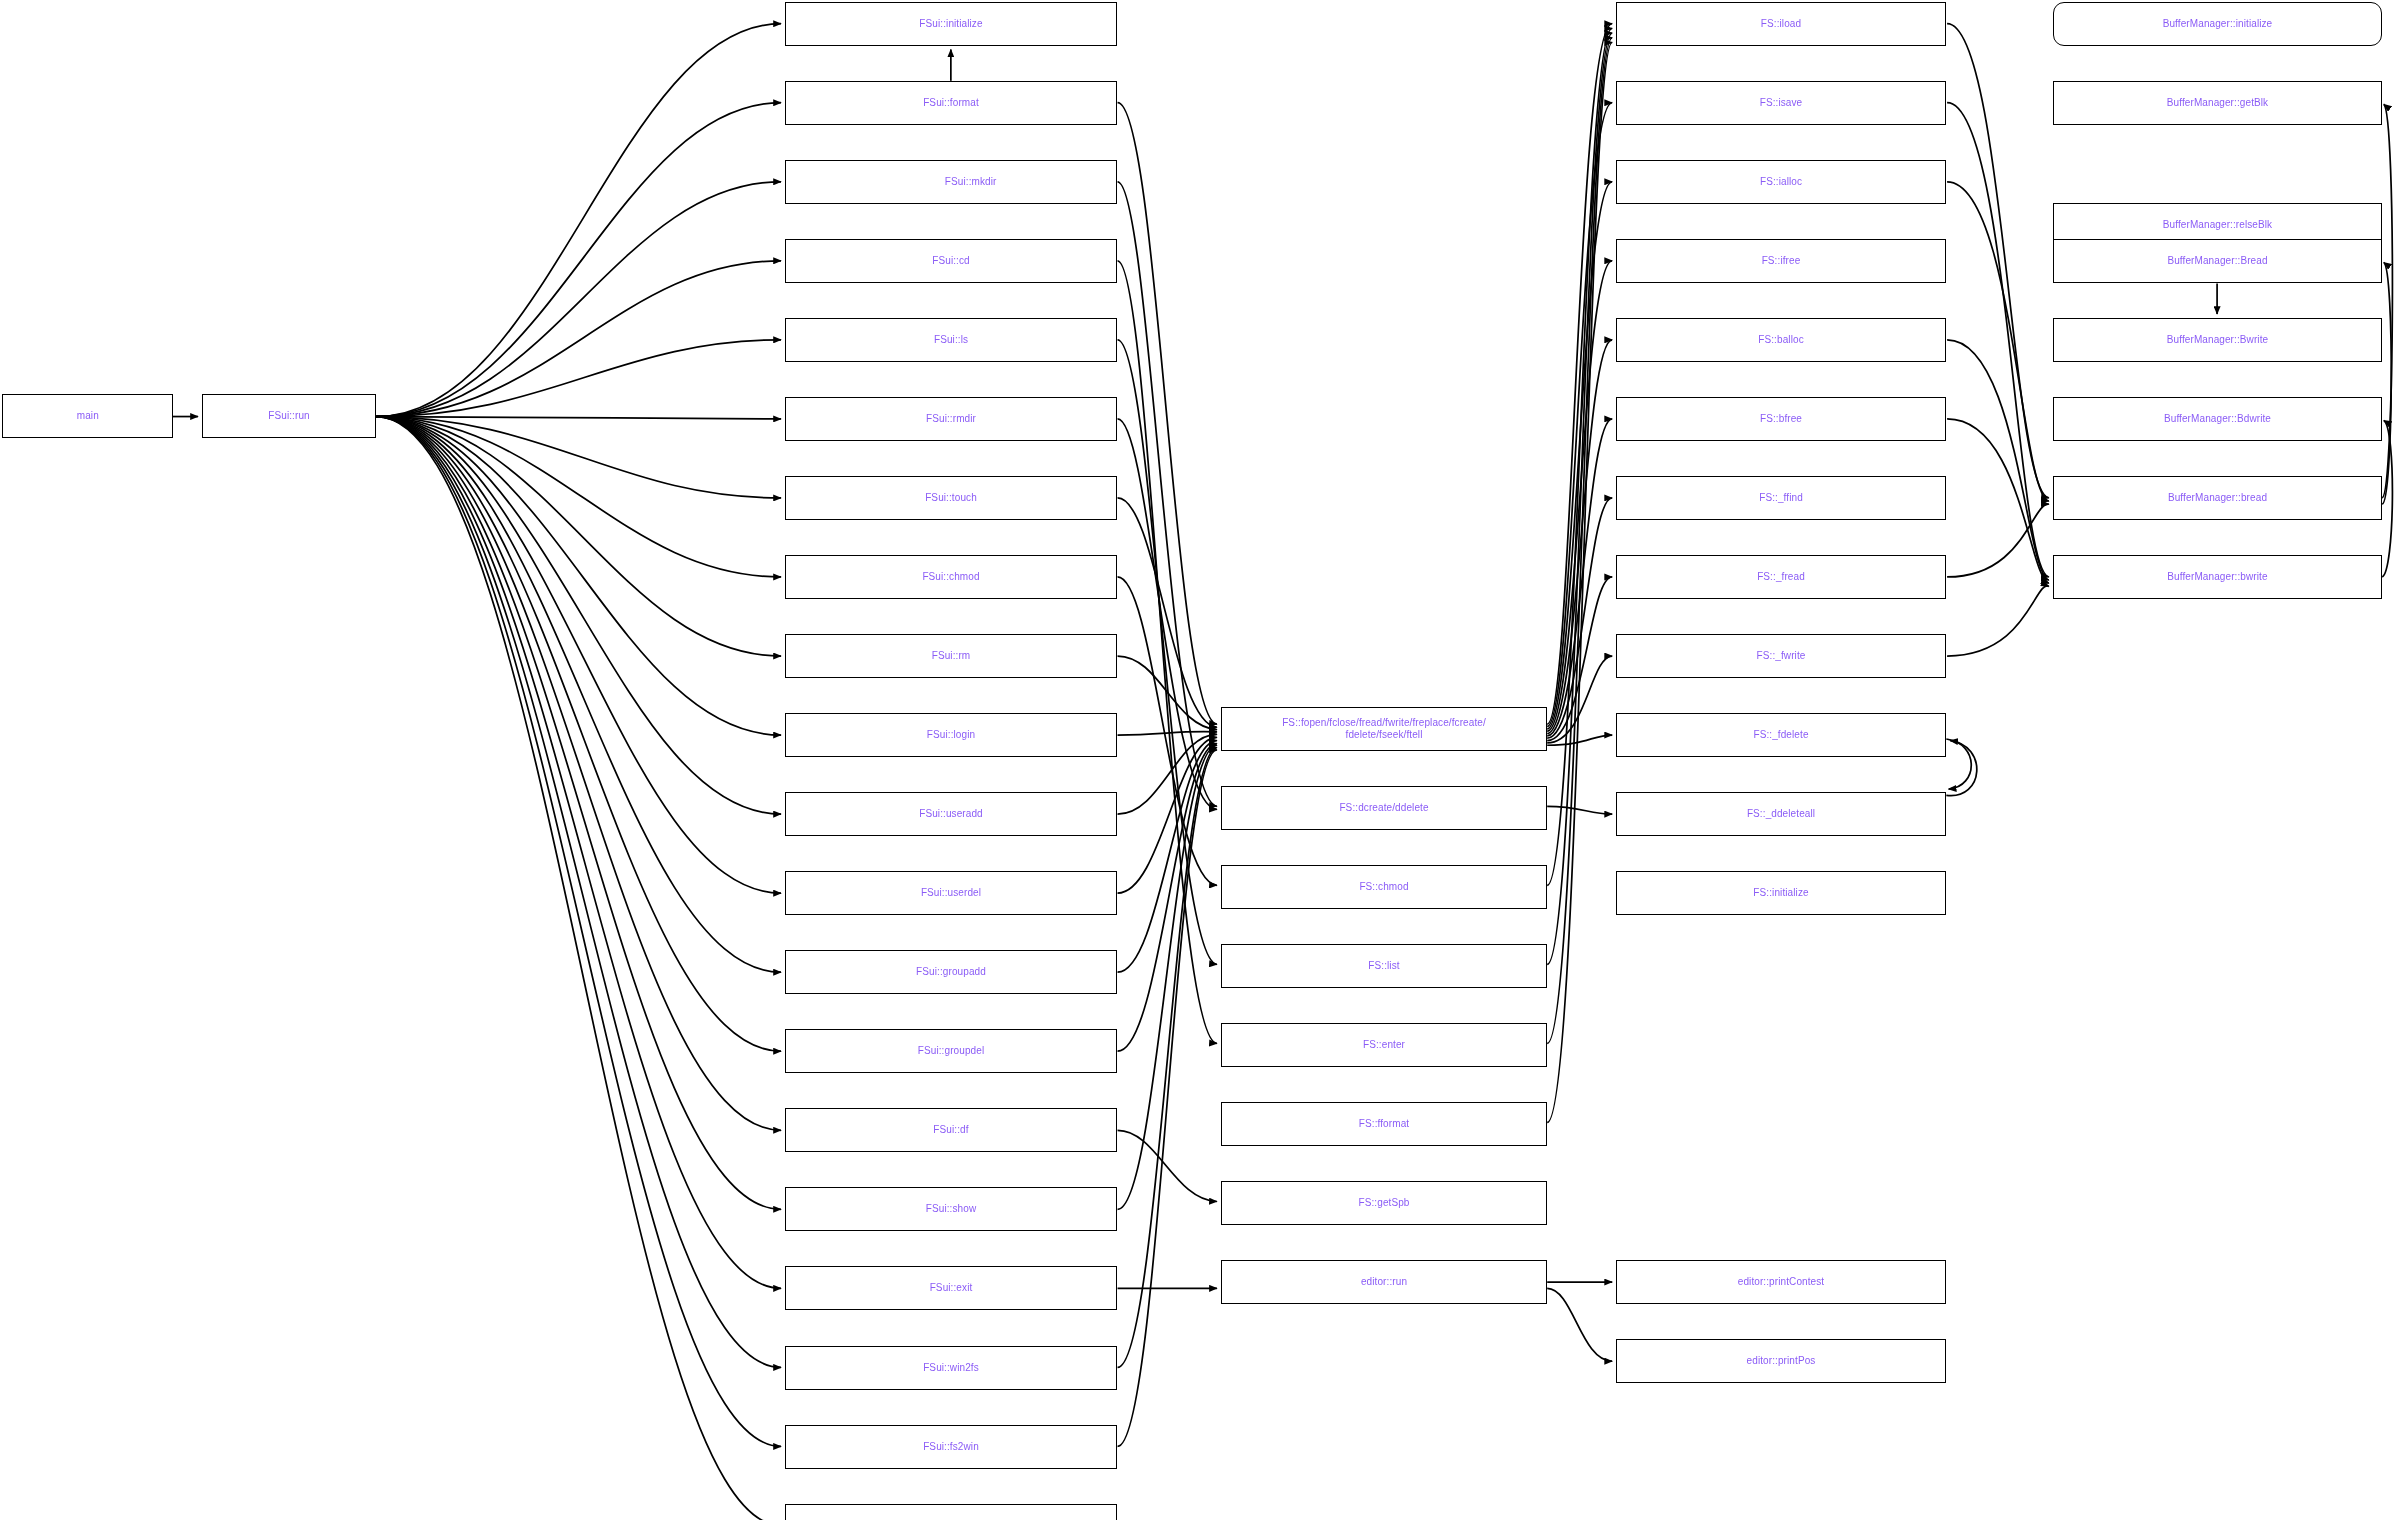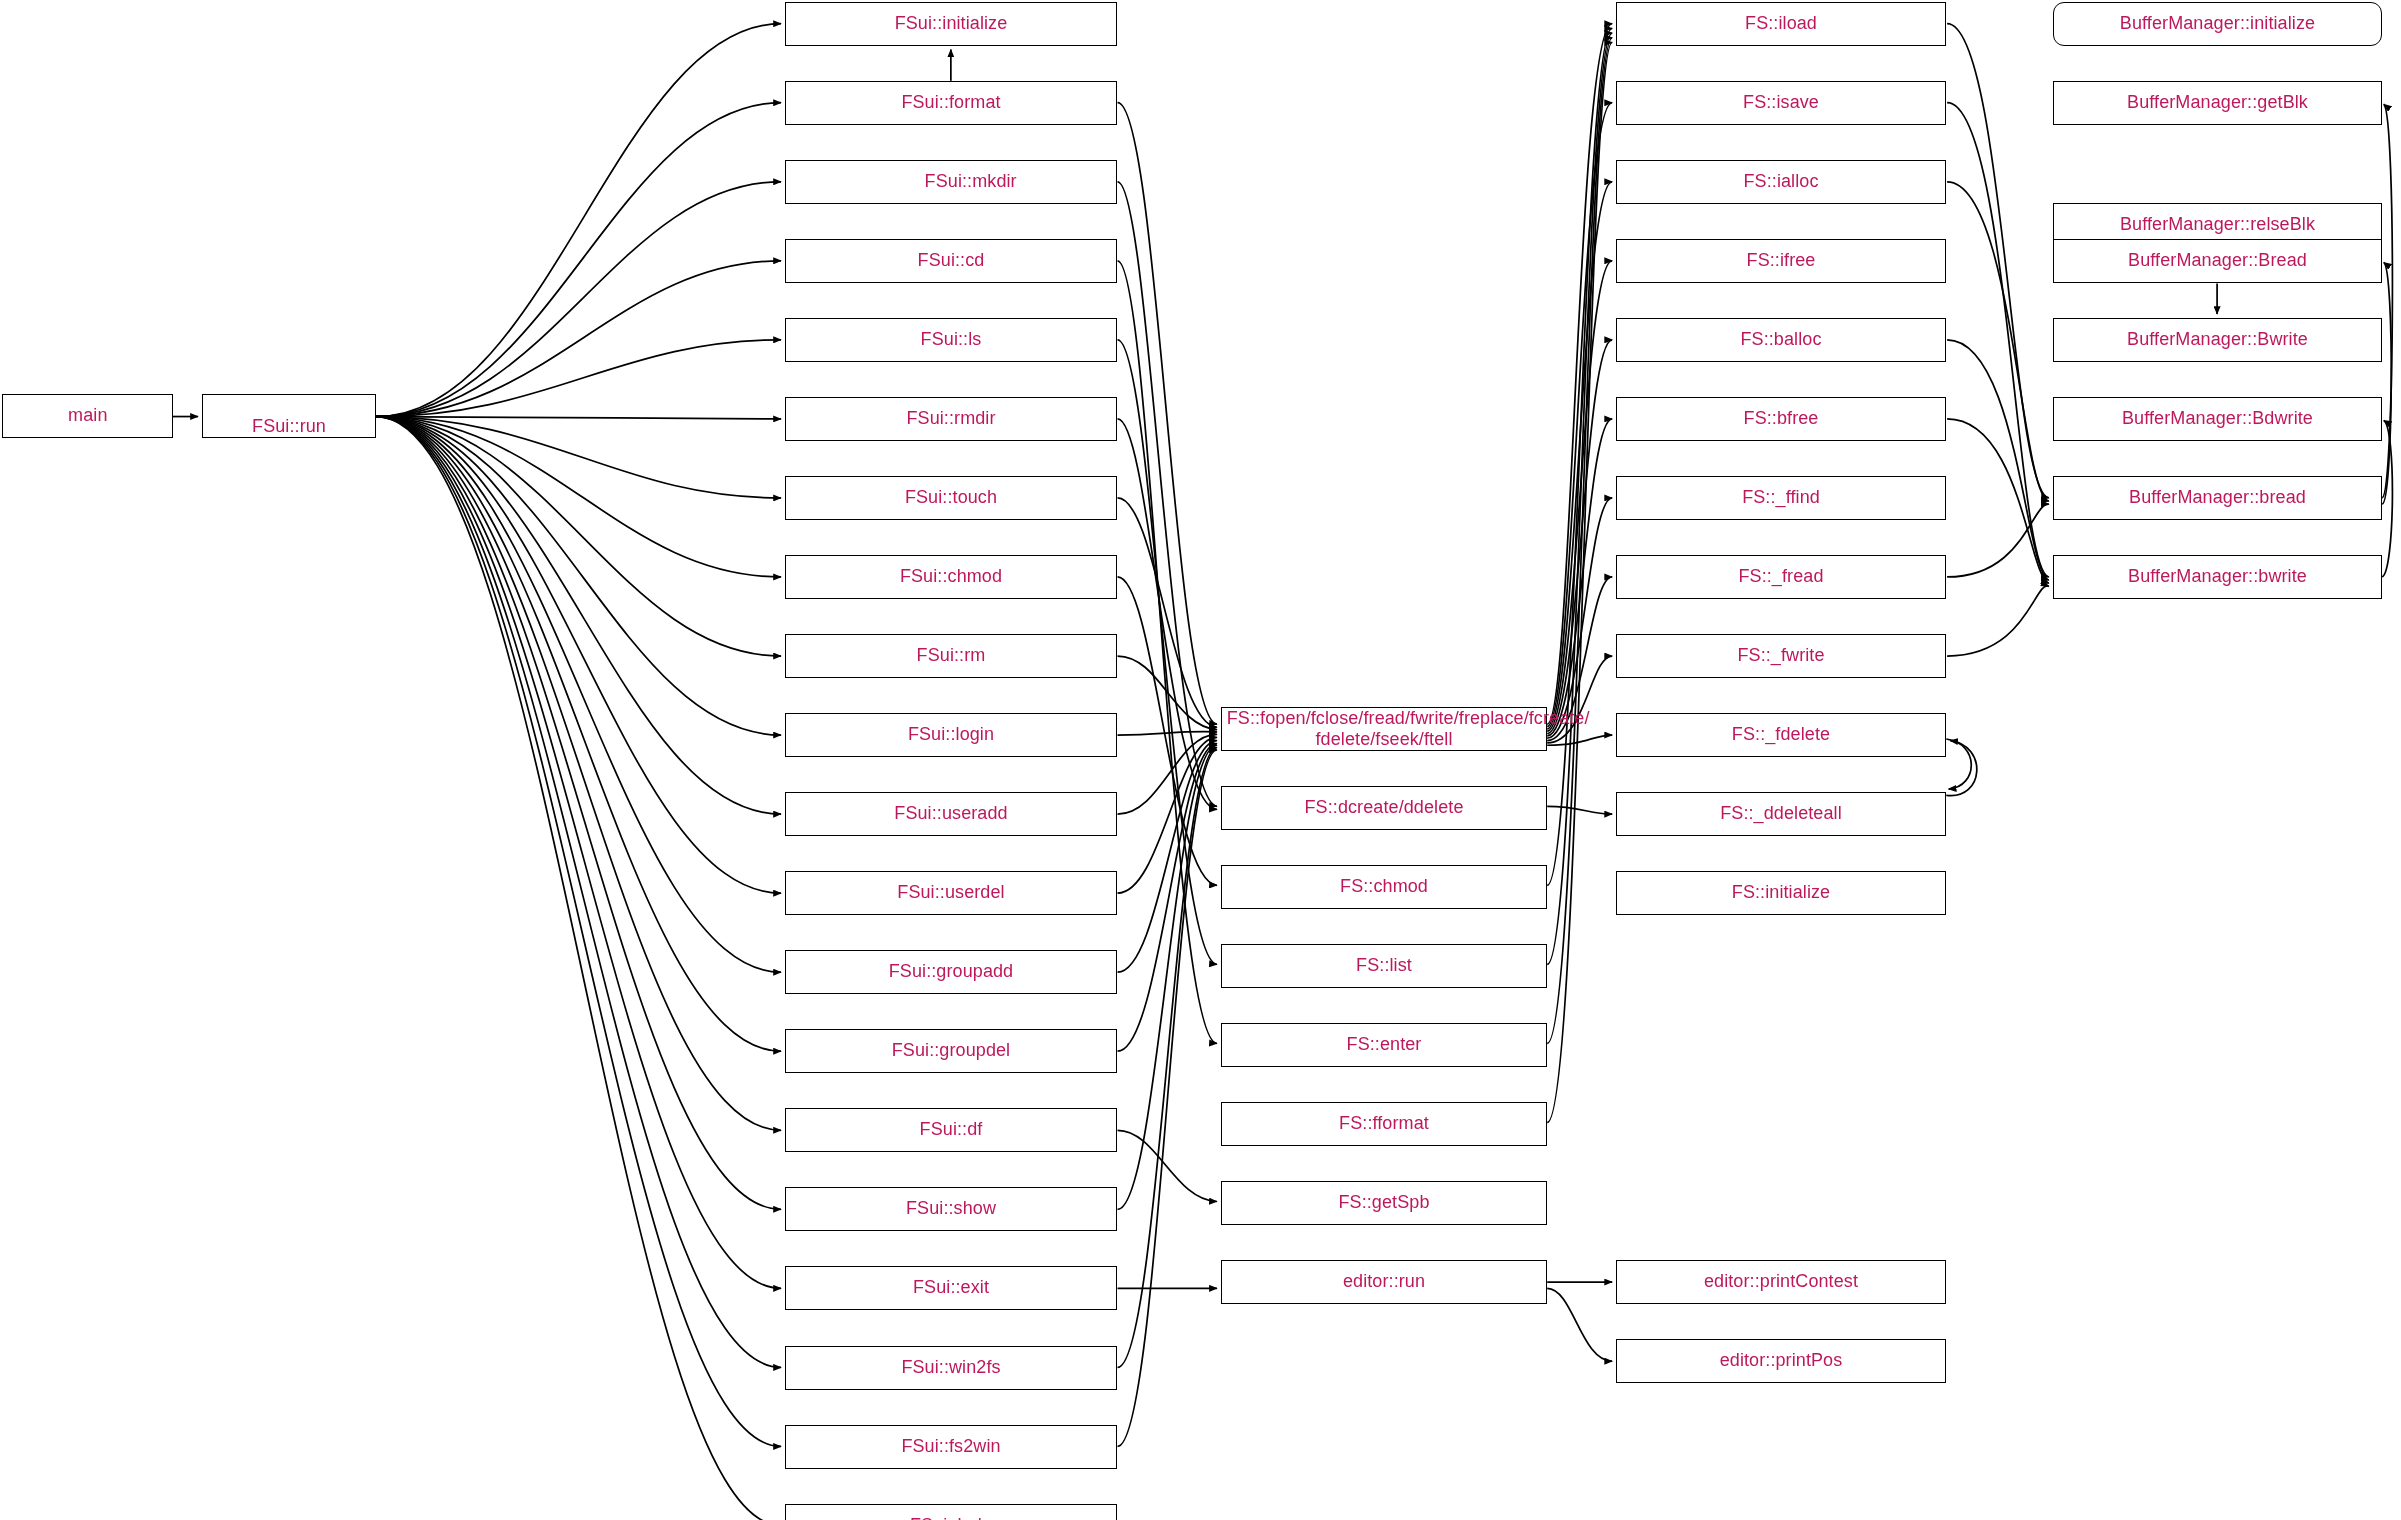--- a/index.html
+++ b/index.html
@@ -11,22 +11,22 @@
   .nodes{position:absolute;left:0;top:0;width:2401px;height:1521px;}
   .node{
     position:absolute;
     box-sizing:border-box;
     border:1.6px solid #000000;
     background:#ffffff;
     display:flex;
     align-items:center;
     justify-content:center;
     text-align:center;
-    color:#be185d;
-    font-size:18px;
+    color:#8b5cf6;
+    font-size:10px;
     line-height:1.18;
     letter-spacing:0.1px;
     padding:0 4.7px;
     white-space:pre-line;
   }
   .node .lbl{display:block;width:100%;}
 </style>
 </head>
 <body>
 
@@ -116,21 +116,21 @@
       <path d="M3044,644 C3058,640 3060,345 3046,335"></path>
       <path d="M3044,737 C3060,730 3062,546 3046,537"></path>
 
       <path d="M1977,1638 L2060,1638"></path>
       <path d="M1977,1646 C2010,1646 2020,1739 2060,1739"></path>
     </g>
   </svg>
 
   <div class="nodes">
     <div class="node" style="left:2.3px;top:394px;width:171px;height:44px;"><span class="lbl">main</span></div>
-    <div class="node" style="left:202px;top:394px;width:174px;height:44px;align-items:flex-end;"><span class="lbl">FSui::run</span></div>
+    <div class="node" style="left:202px;top:394px;width:174px;height:44px;"><span class="lbl">FSui::run</span></div>
 
     <div class="node" style="left:785px;top:1.6px;width:332px;height:44px;"><span class="lbl">FSui::initialize</span></div>
     <div class="node" style="left:785px;top:81px;width:332px;height:44px;text-align:center;"><span class="lbl">FSui::format</span></div>
     <div class="node" style="left:785px;top:160px;width:332px;height:44px;padding-left:44px;"><span class="lbl">FSui::mkdir</span></div>
     <div class="node" style="left:785px;top:239px;width:332px;height:44px;"><span class="lbl">FSui::cd</span></div>
     <div class="node" style="left:785px;top:318px;width:332px;height:44px;"><span class="lbl">FSui::ls</span></div>
     <div class="node" style="left:785px;top:397px;width:332px;height:44px;"><span class="lbl">FSui::rmdir</span></div>
     <div class="node" style="left:785px;top:476px;width:332px;height:44px;"><span class="lbl">FSui::touch</span></div>
     <div class="node" style="left:785px;top:555px;width:332px;height:44px;"><span class="lbl">FSui::chmod</span></div>
     <div class="node" style="left:785px;top:634px;width:332px;height:44px;justify-content:flex-end;"><span class="lbl">FSui::rm</span></div>

